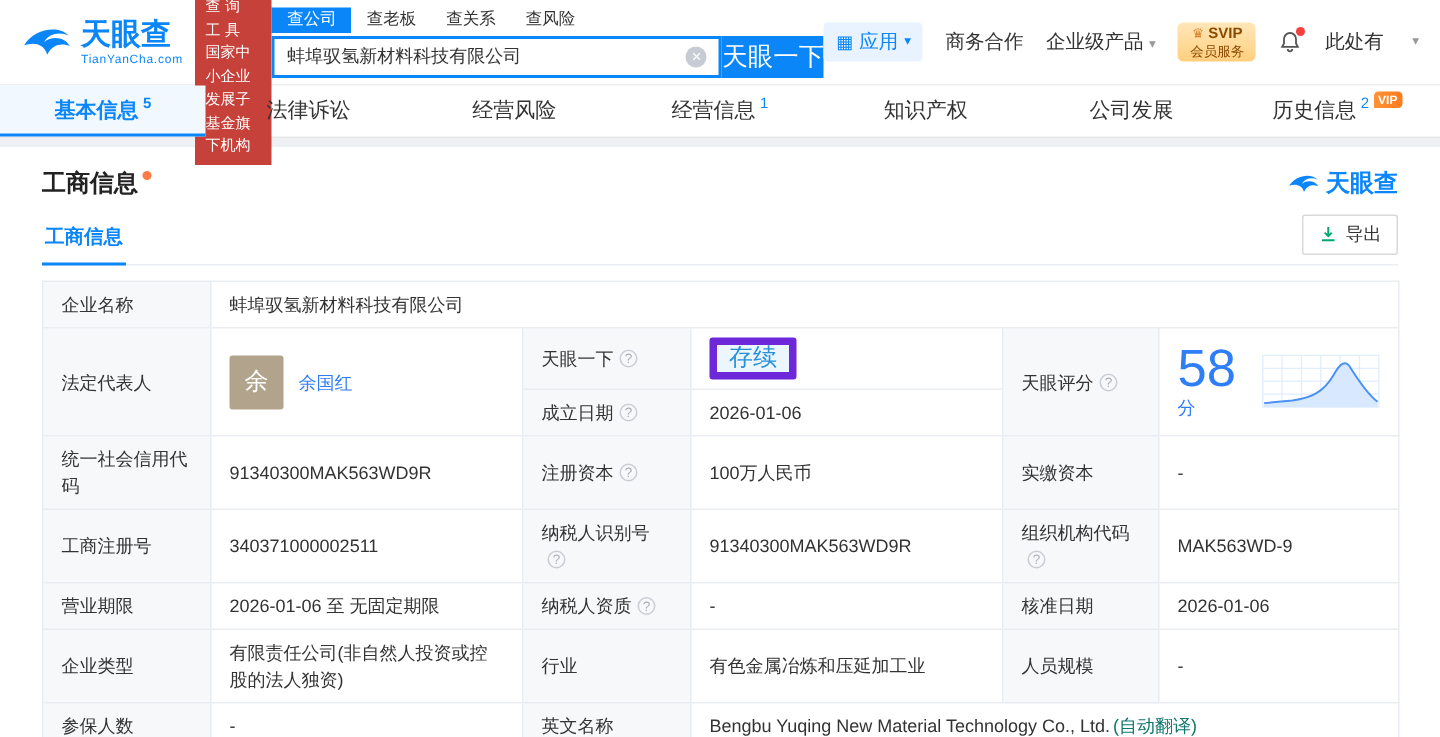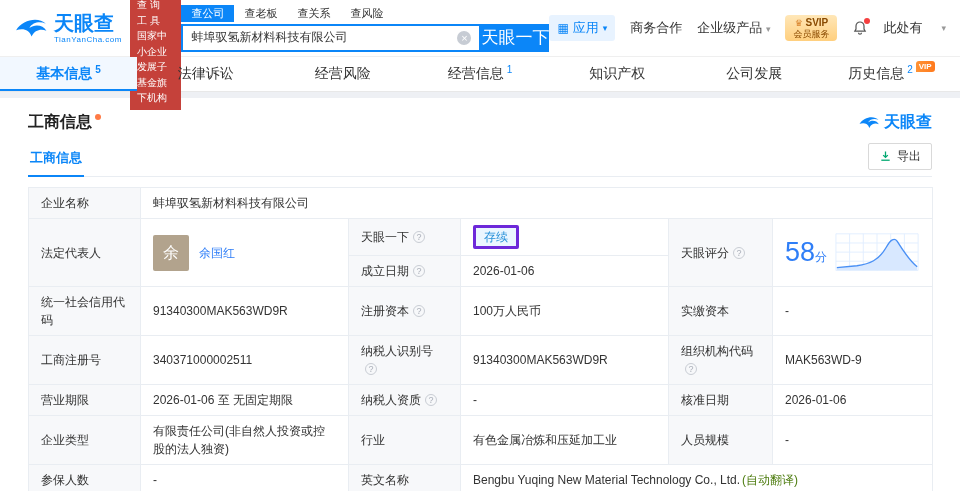--- a/index.html
+++ b/index.html
@@ -60,25 +60,25 @@
   .export { display:flex; align-items:center; gap:5px; background:#fff; border:1px solid #d9d9d9; border-radius:2px; padding:4px 10px; font-size:12px; color:#333; cursor:pointer; margin-bottom:5px; font-family:inherit; }
 
   
   table.info { width:904px; margin:10px 28px 0; border-collapse:collapse; table-layout:fixed; }
   table.info td { border:1px solid #e9edf2; padding:6px 12px; font-size:12px; line-height:1.5; color:#333; vertical-align:middle; word-break:break-all; }
   td.lbl { background:#f7f8fa; color:#4e5969; }
   .q { display:inline-block; width:12px; height:12px; line-height:11px; text-align:center; border:1px solid #c9cdd4; border-radius:50%; color:#a9aeb8; font-size:9px; margin-left:4px; vertical-align:1px; cursor:pointer; }
   .legal-rep { display:flex; align-items:center; gap:10px; }
   .avatar { width:36px; height:36px; background:#b2a38d; color:#fff; font-size:16px; display:flex; align-items:center; justify-content:center; border-radius:2px; }
   a.blue, .blue { color:#2f7ef7; text-decoration:none; cursor:pointer; }
-  .tag-status { display:inline-block; padding:0 8px; border:3px solid #6d28d9; background:#ebf6ff; color:#2690d9; border-radius:2px; font-size:12px; line-height:18px; }
+  .tag-status { display:inline-block; padding:0 8px; border:5px solid #6d28d9; background:#ebf6ff; color:#2690d9; border-radius:2px; font-size:16px; line-height:18px; }
   .score-cell { display:flex; align-items:center; gap:8px; }
-  .score-num { font-size:27px; color:#2f7ef7; line-height:1; }
+  .score-num { font-size:35px; color:#2f7ef7; line-height:1; }
   .score-unit { font-size:12px; color:#2f7ef7; }
-  .gray-note { color:#4d7c0f; margin-left:2px; }
+  .gray-note { color:#0f766e; margin-left:2px; }
 </style>
 </head>
 <body>
 
 <div class="page">
 
   <header class="topbar">
     <div class="logo">
       <svg width="34" height="30" viewBox="0 0 64 56">
           <path d="M4 32C16 12 46 6 60 20c-11-5-25-3-31 8 10-8 26-6 32 5-10-4-22-2-28 11C29 30 16 28 4 32z" fill="#0b86f8"></path>

